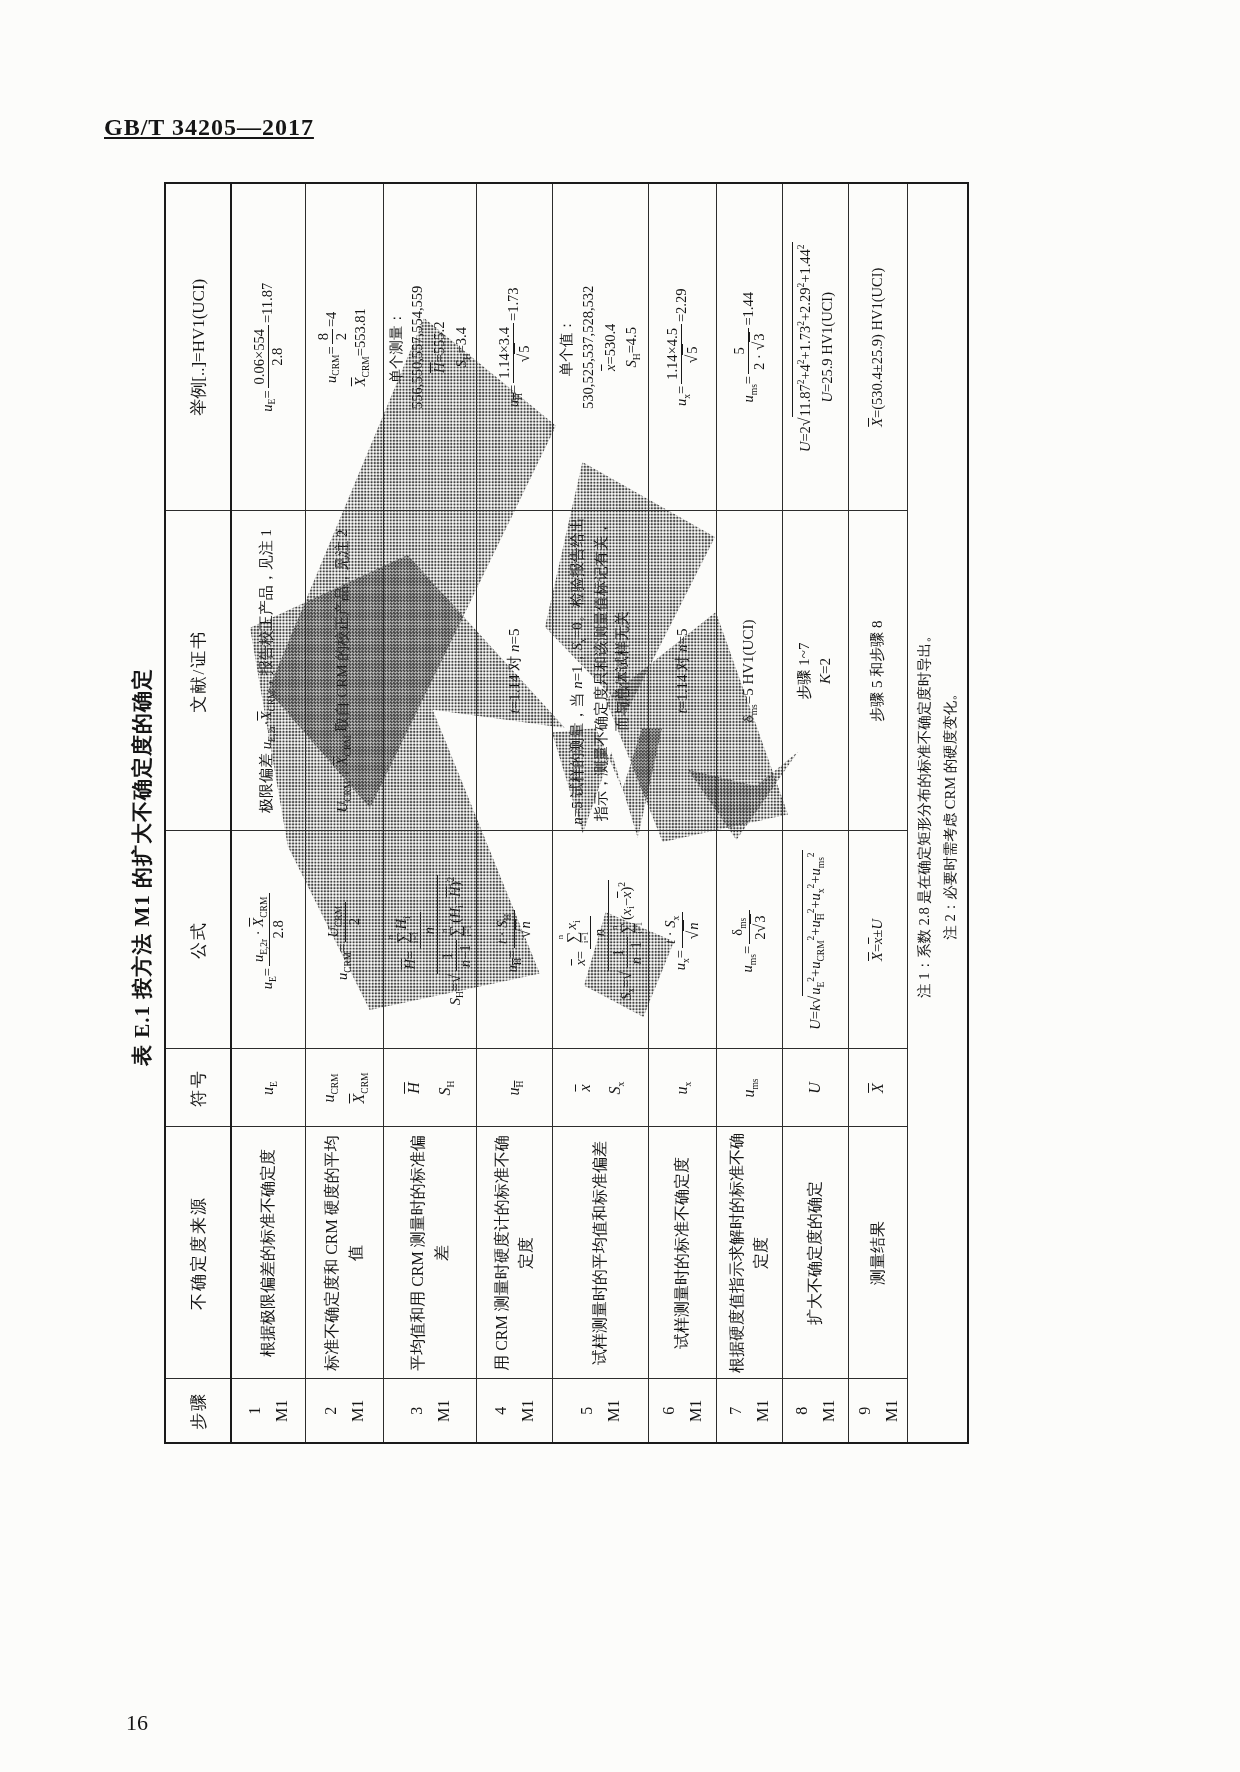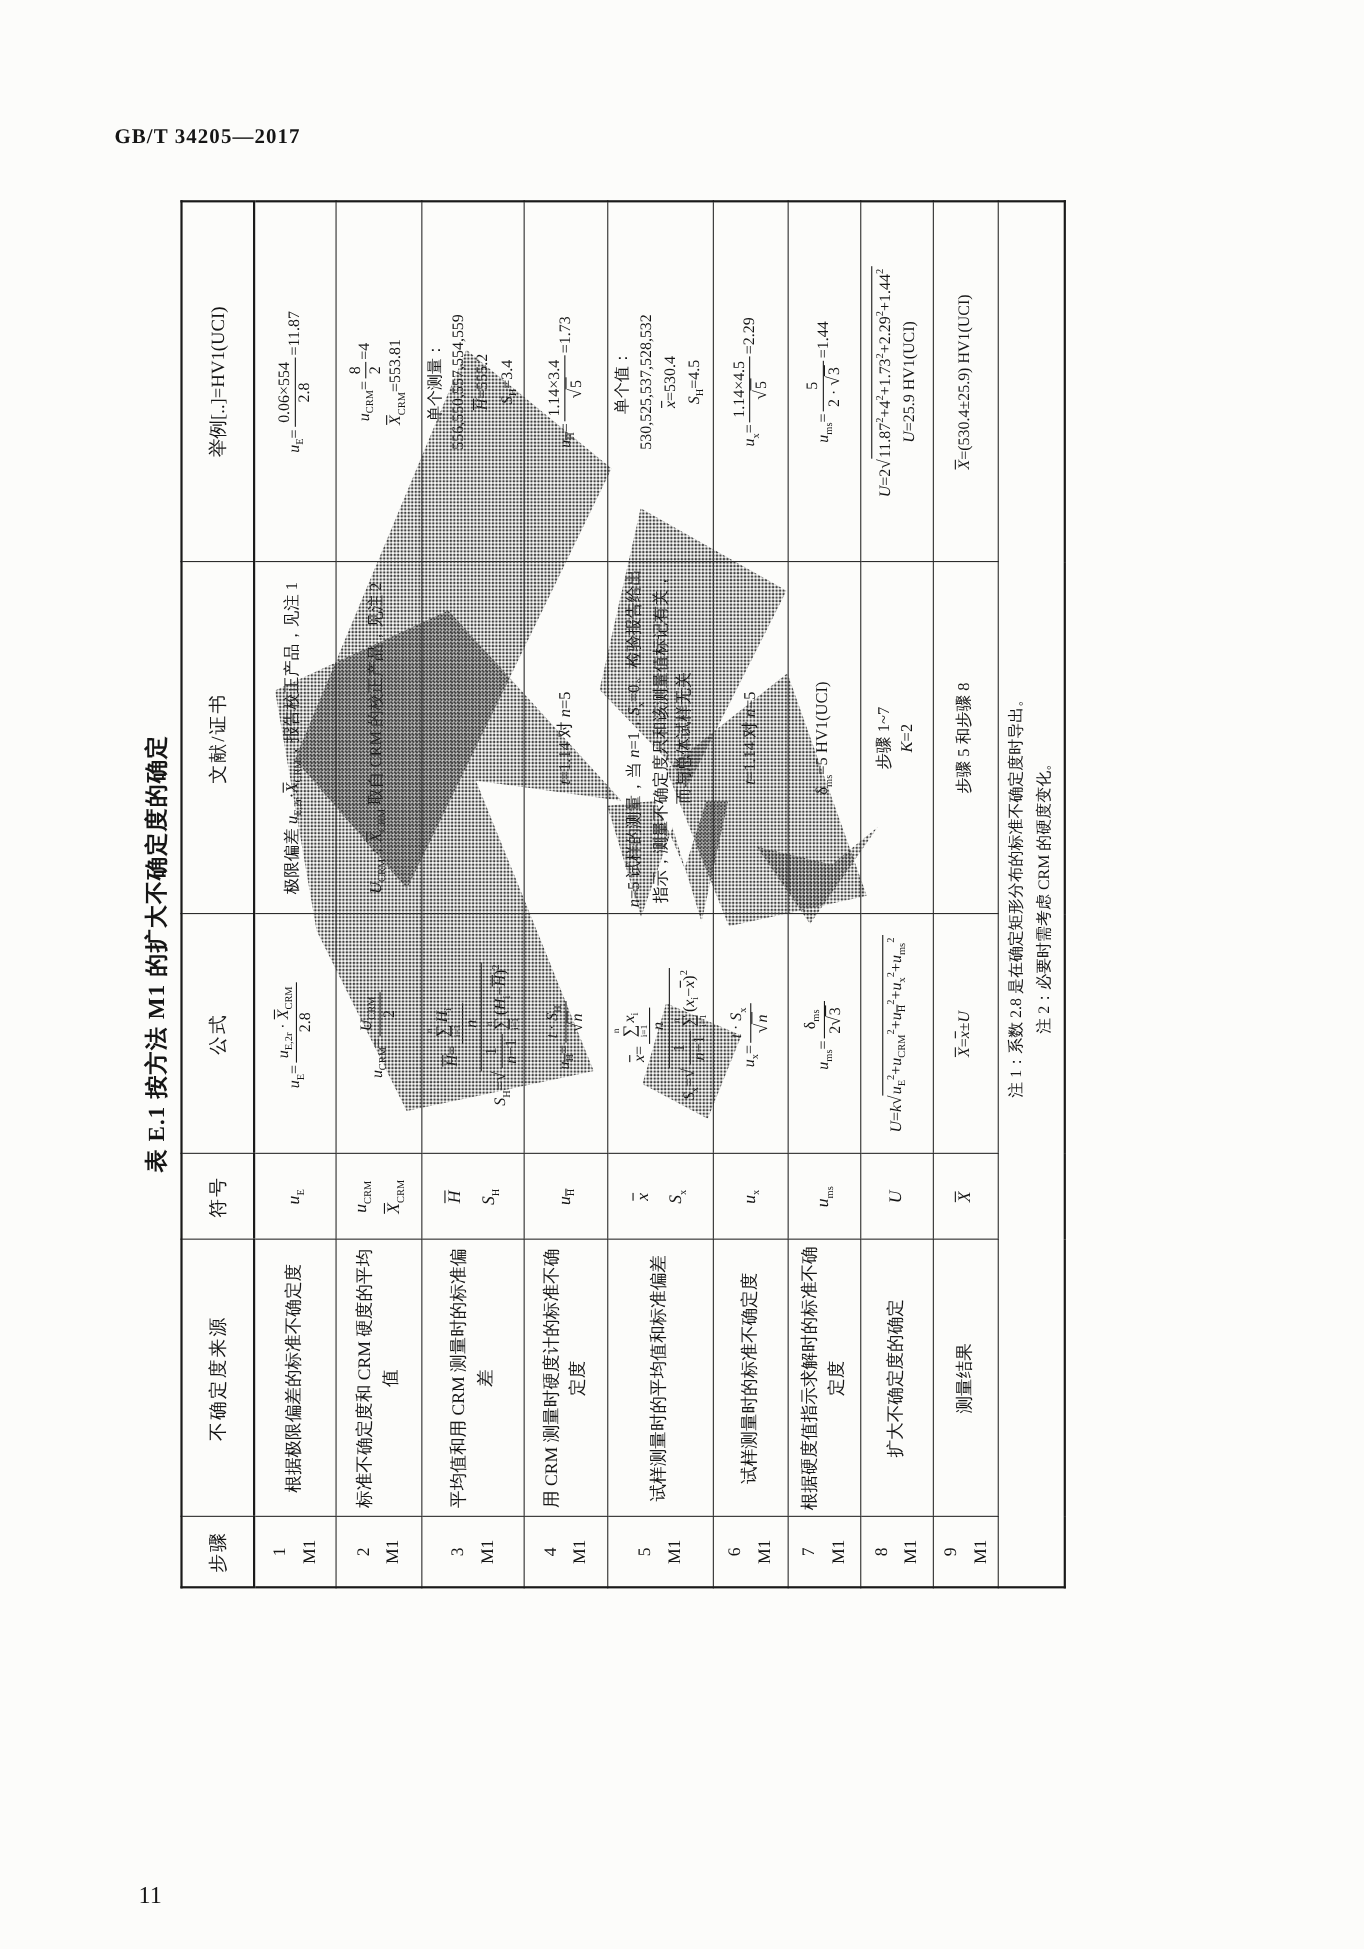--- a/index.html
+++ b/index.html
@@ -1,18 +1,18 @@
 <!DOCTYPE html>
 <html><head>
 <meta charset="utf-8">
 <style>
   html,body{margin:0;padding:0;background:#e8e8e8;}
   .page{position:relative;width:1240px;height:1772px;background:#fcfcfa;overflow:hidden;
         font-family:"Liberation Serif","DejaVu Serif",serif;color:#151515;}
-  .doc-header{position:absolute;left:104px;top:114px;font-size:19px;font-weight:bold;letter-spacing:1px;}
+  .doc-header{position:absolute;left:104px;top:114px;font-size:24px;font-weight:bold;letter-spacing:1px;text-decoration:underline;}
   .page-num{position:absolute;left:126px;top:1710px;font-size:22px;}
 
   
   .rot-wrap{position:absolute;left:122px;top:182px;width:840px;height:1262px;}
   .rot-inner{position:absolute;left:0;top:0;width:1262px;height:840px;
              transform-origin:0 0;transform:translateY(1262px) rotate(-90deg);}
   .tbl-title{height:42px;line-height:40px;font-size:21px;font-weight:bold;letter-spacing:1px;
              padding-left:378px;white-space:nowrap;}
   table.main{border-collapse:collapse;table-layout:fixed;width:1260px;border:2.5px solid #1a1a1a;}
   table.main td,table.main th{border:1px solid #2c2c2c;vertical-align:middle;text-align:center;
@@ -184,14 +184,14 @@
   </div>
 
   <div class="stamp" style="left:268px;top:318px;width:300px;height:490px;clip-path:polygon(52% 0,96% 22%,34% 100%,0 76%);"></div>
   <div class="stamp" style="left:250px;top:555px;width:315px;height:455px;clip-path:polygon(0 16%,50% 0,100% 38%,58% 34%,92% 92%,38% 100%,12% 64%);"></div>
   <div class="stamp" style="left:545px;top:462px;width:170px;height:250px;clip-path:polygon(22% 0,100% 30%,48% 100%,0 66%);"></div>
   <div class="stamp" style="left:598px;top:612px;width:190px;height:230px;clip-path:polygon(4% 38%,62% 0,100% 88%,34% 100%);"></div>
   <div class="stamp" style="left:552px;top:728px;width:110px;height:110px;clip-path:polygon(0 4%,28% 96%,54% 22%,78% 100%,100% 0,82% 0,64% 56%,40% 0);"></div>
   <div class="stamp" style="left:688px;top:750px;width:110px;height:90px;clip-path:polygon(0 22%,44% 100%,100% 2%,62% 40%);"></div>
   <div class="stamp" style="left:584px;top:912px;width:90px;height:105px;clip-path:polygon(24% 0,100% 28%,66% 100%,0 70%);"></div>
 
-  <div class="page-num">11</div>
+  <div class="page-num">16</div>
 </div>
 
 </body></html>

